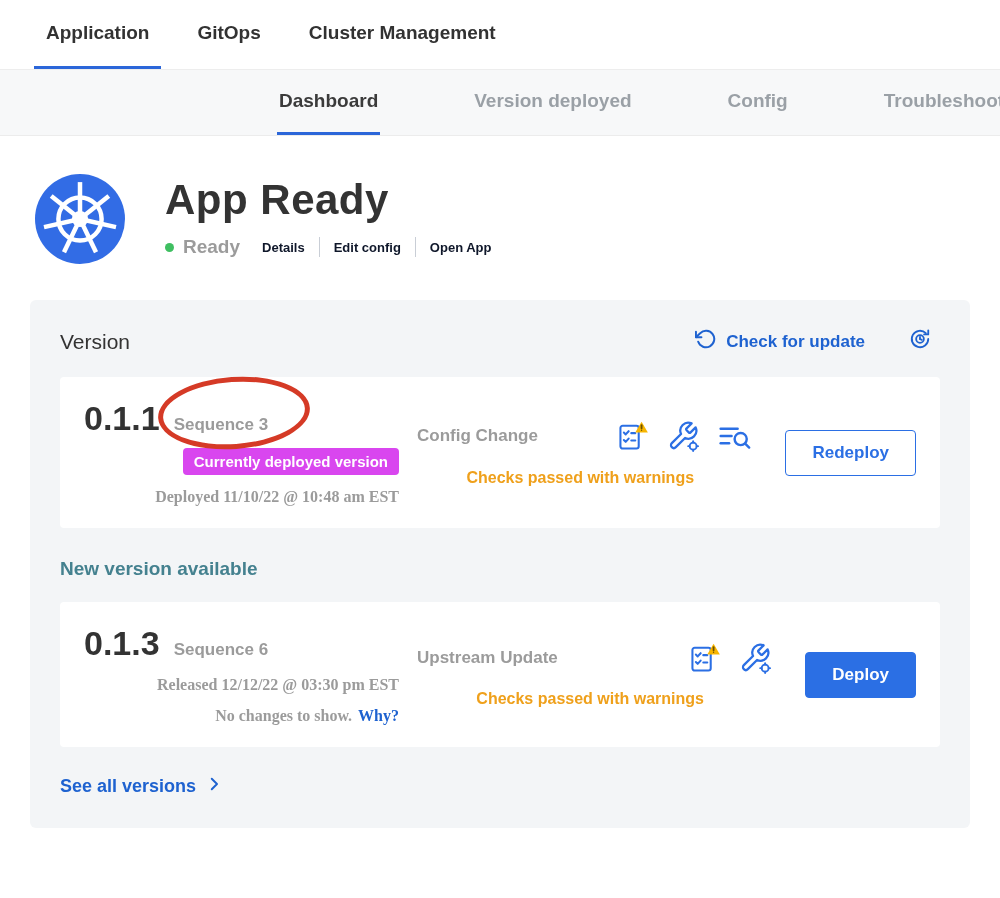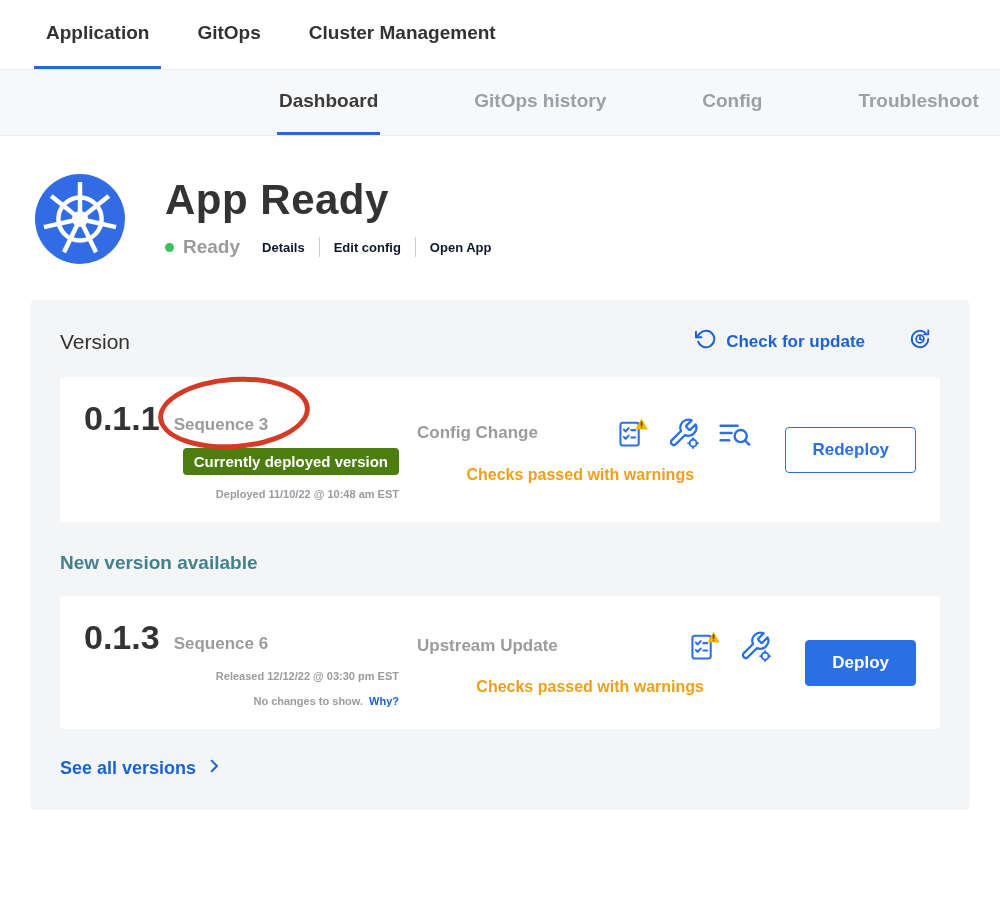--- a/index.html
+++ b/index.html
@@ -75,25 +75,25 @@
   .version-card {
     background: #fff; border-radius: 4px;
     margin-top: 22px; padding: 22px 24px;
     display: flex; position: relative;
   }
   .card-left { width: 315px; flex-shrink: 0; text-align: right; }
   .ver-row { display: flex; align-items: baseline; }
   .ver-num { font-size: 34px; font-weight: 800; color: #333; }
   .ver-seq { font-size: 17px; font-weight: 600; color: #9b9b9b; margin-left: 14px; }
   .badge {
-    display: inline-block; background: #4d7c0f; color: #fff;
+    display: inline-block; background: #d946ef; color: #fff;
     font-size: 15px; font-weight: 700; padding: 5px 11px;
     border-radius: 4px; margin-top: 10px;
   }
-  .meta { font-size: 11px; font-weight: 600; color: #9b9b9b; margin-top: 13px; }
+  .meta { font-size: 16px; font-weight: 600; color: #9b9b9b; margin-top: 13px; font-family: Liberation Serif, serif; }
   .why { color: #1e62d0; font-weight: 700; cursor: pointer; margin-left: 6px; }
 
   .card-right { flex: 1; display: flex; align-items: center; }
   .card-mid { flex: 1; display: flex; flex-direction: column; justify-content: center; }
   .mid-top { display: flex; align-items: center; justify-content: space-between; padding: 0 10px 0 18px; }
   .source-label { font-size: 17px; font-weight: 700; color: #9b9b9b; }
   .icon-group { display: flex; align-items: center; }
   .icon-group > span { margin-left: 18px; display: inline-flex; }
   .warning { font-size: 16px; font-weight: 700; color: #efa01b; text-align: center; margin-top: 16px; }
   .btn {
@@ -126,21 +126,21 @@
 <body>
 
 <div class="top-nav">
   <div class="top-tab active">Application</div>
   <div class="top-tab">GitOps</div>
   <div class="top-tab">Cluster Management</div>
 </div>
 
 <div class="sub-nav">
   <div class="sub-tab active">Dashboard</div>
-  <div class="sub-tab">GitOps history</div>
+  <div class="sub-tab">Version deployed</div>
   <div class="sub-tab">Config</div>
   <div class="sub-tab">Troubleshoot</div>
 </div>
 
 <div class="app-header">
   <span class="logo">
     <svg viewBox="0 0 100 100" width="90" height="90">
       <circle cx="50" cy="50" r="50" fill="#326ce5"></circle>
       <g stroke="#fff" stroke-width="5" fill="none">
         <circle cx="50" cy="50" r="24"></circle>

